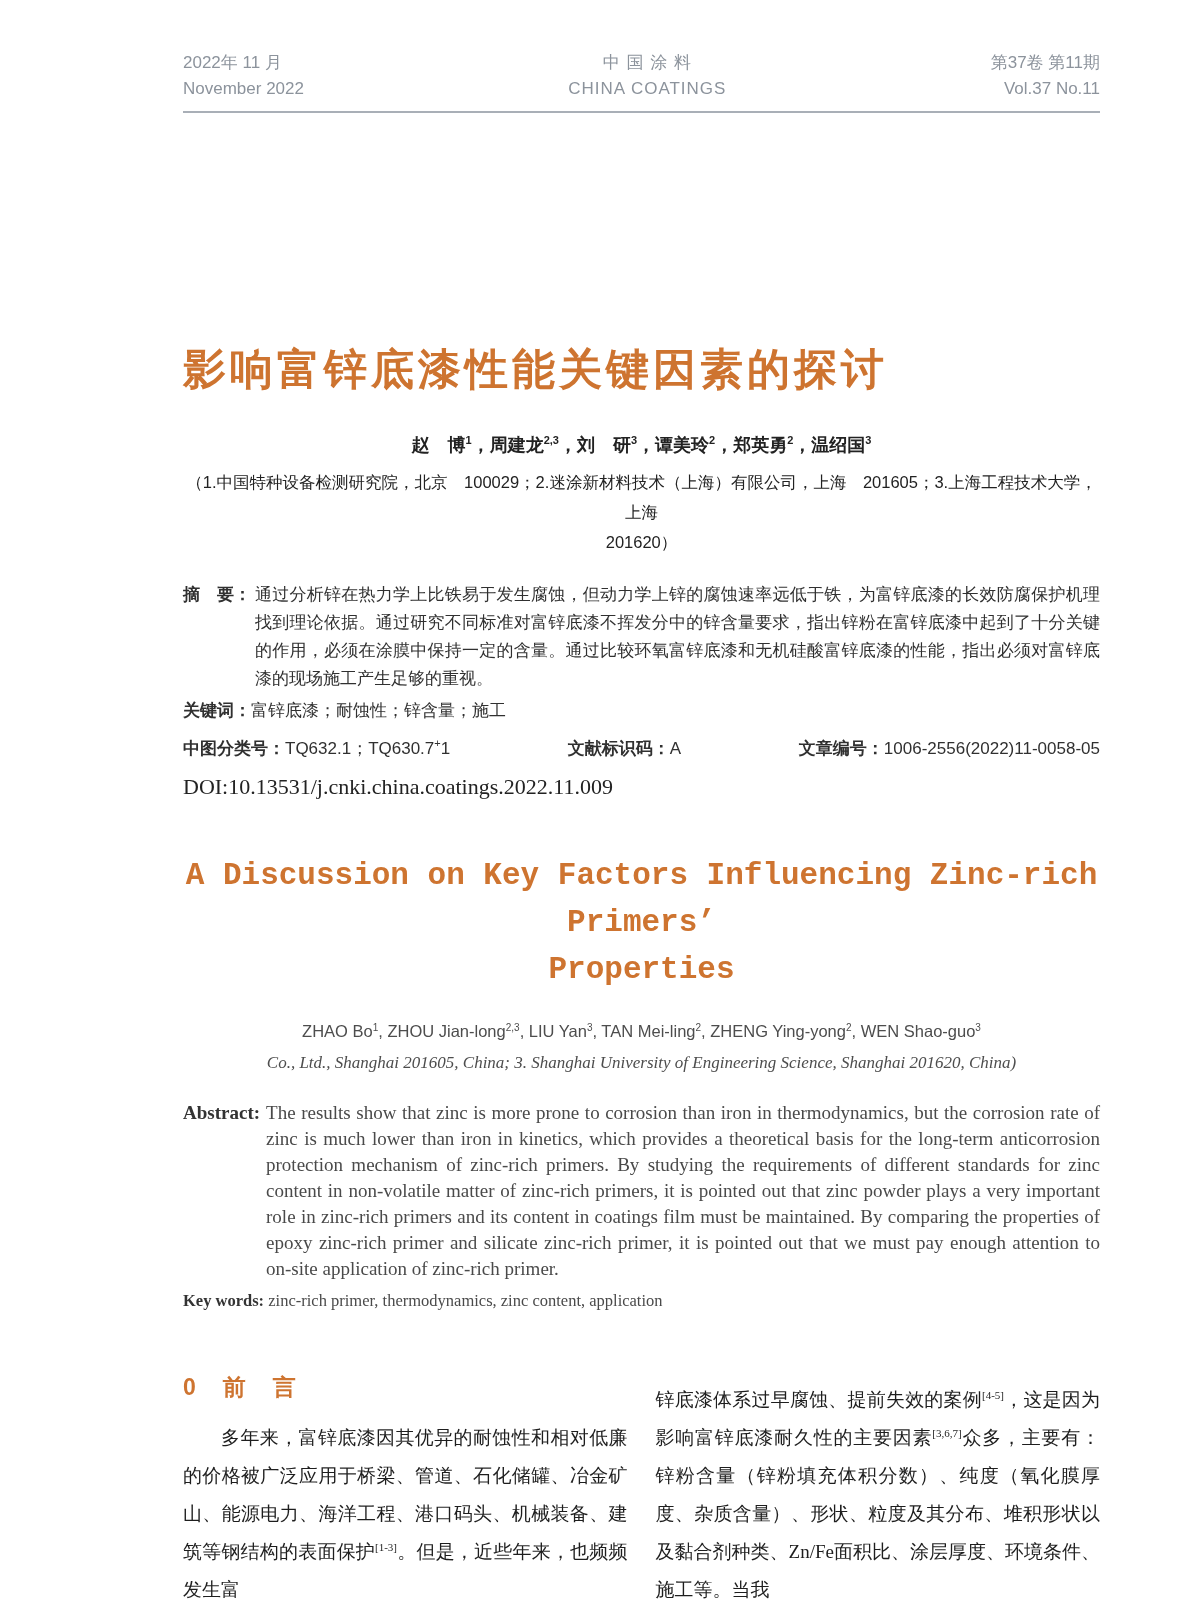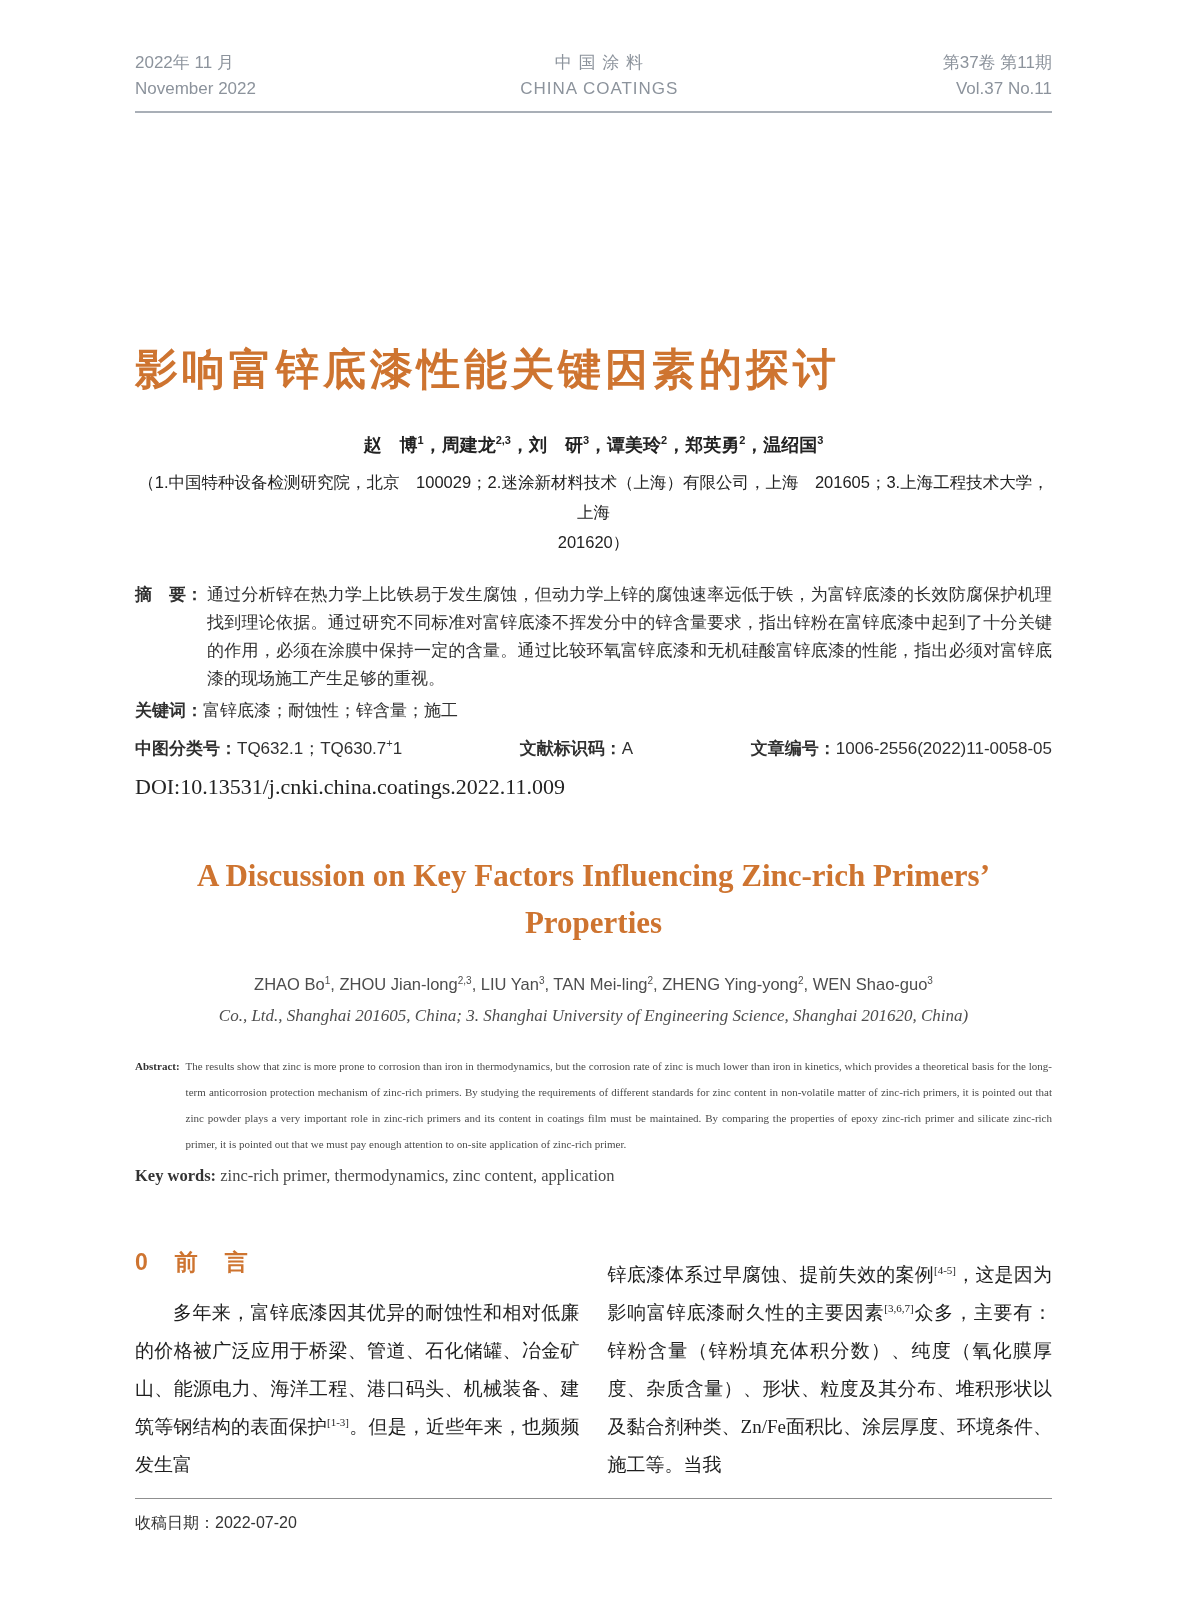--- a/index.html
+++ b/index.html
@@ -5,20 +5,21 @@
   html,body{margin:0;padding:0;background:#e9e9e9;}
   .page{
     position:relative;
     width:1187px;height:1600px;
     margin:0 auto;
     background:#ffffff;
     font-family:"Liberation Sans", sans-serif;
     color:#262626;
     overflow:hidden;
     box-sizing:border-box;
+    padding-left:48px;
   }
   .content{margin:0 135px;width:917px;}
 
   
   .journal-header{
     display:flex;justify-content:space-between;align-items:flex-end;
     padding-top:50px;padding-bottom:9px;
     color:#8C939C;font-size:17px;line-height:26px;
     border-bottom:2px solid #A9AFB7;
   }
@@ -64,37 +65,37 @@
   .clc-row sup{font-size:11px;}
   .doi-line{
     margin-top:14px;font-size:22px;color:#222;
     font-family:"Liberation Serif", serif;
   }
 
   
   .title-en{
     margin-top:52px;text-align:center;
     color:#CE7430;font-weight:bold;
-    font-family:Liberation Serif, serif;
+    font-family:Liberation Mono, monospace;
     font-size:31px;line-height:47px;
   }
   .authors-en{
     margin-top:28px;text-align:center;
     font-size:16.5px;color:#4d4d4d;
   }
   .authors-en sup{font-size:10px;}
   .affil-en{
     margin-top:6px;text-align:center;
     font-family:"Liberation Serif", serif;font-style:italic;
     font-size:17px;line-height:31px;color:#4d4d4d;
   }
   .abstract-en{
     display:flex;margin-top:22px;
     font-family:"Liberation Serif", serif;
-    font-size:11px;line-height:26px;color:#4a4a4a;
+    font-size:19px;line-height:26px;color:#4a4a4a;
   }
   .abstract-en .lbl{
     font-weight:bold;color:#333;white-space:nowrap;margin-right:6px;
     font-family:"Liberation Serif", serif;
   }
   .abstract-en .txt{flex:1;text-align:justify;}
   .keywords-en{
     margin-top:6px;
     font-family:"Liberation Serif", serif;
     font-size:16.5px;line-height:26px;color:#4a4a4a;

